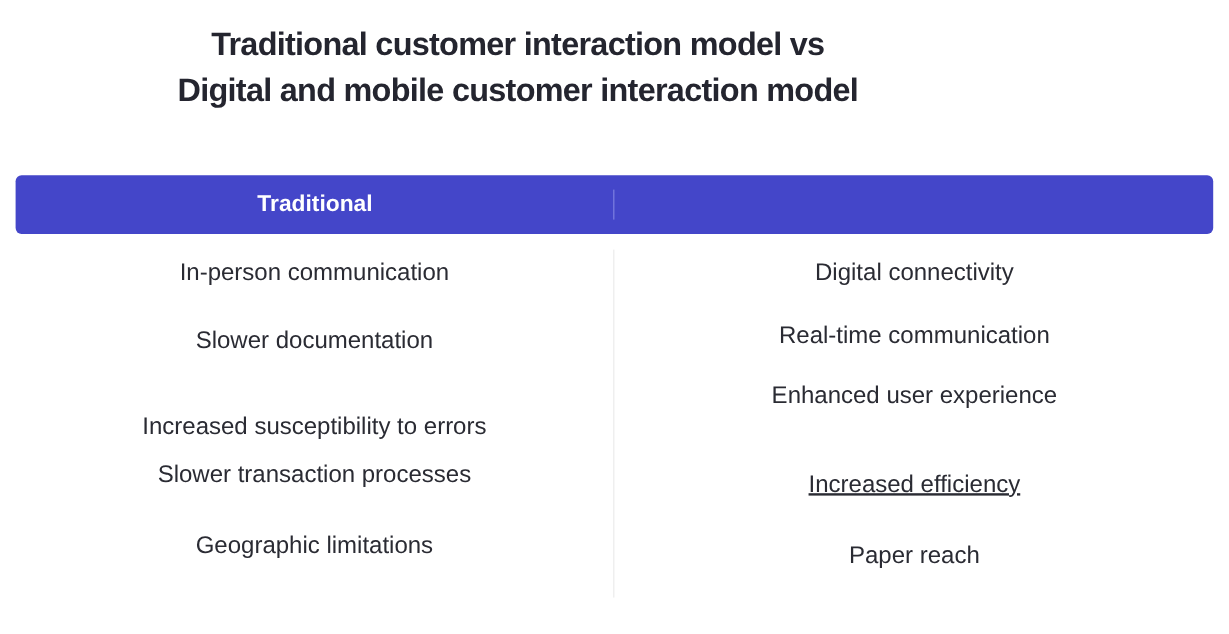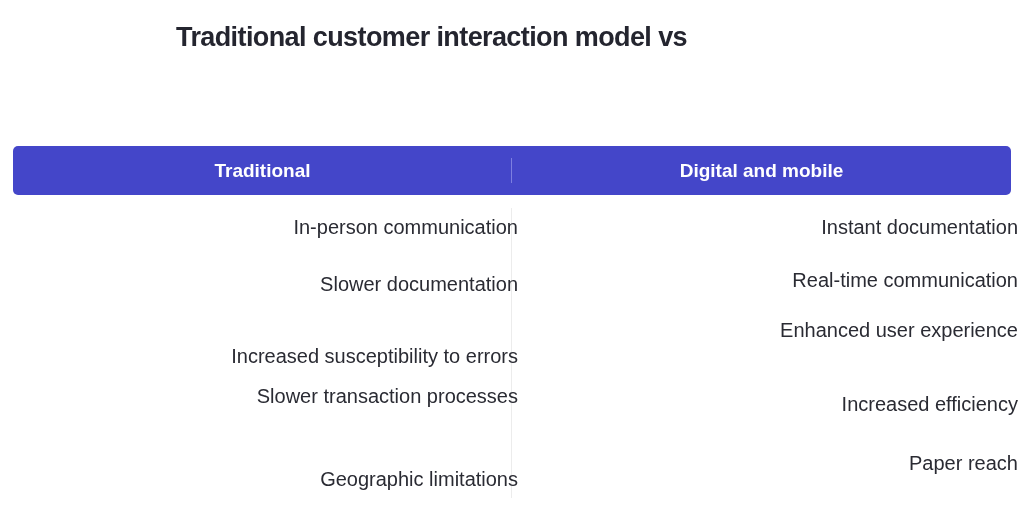--- a/index.html
+++ b/index.html
@@ -32,46 +32,46 @@
     .body-divider {
       position: absolute; left: 511px; top: 208px; width: 1px; height: 290px;
       background: #ececec;
     }
     .col {
       position: absolute; top: 0; width: 512px;
     }
     .col.left { left: 6px; }
     .col.right { left: 506px; }
     .cell {
-      position: absolute; left: 0; width: 512px; text-align: right;
+      position: absolute; left: 0; width: 512px; text-align: center;
       font-size: 20px; color: #2a2b33; line-height: 24px;
     }
   </style>
 </head>
 <body>
 
 <div class="title">
   <span>Traditional customer interaction model vs</span>
+  <span>Digital and mobile customer interaction model</span>
 </div>
 
 <div class="header-bar">
   <div class="header-cell left">Traditional</div>
   <div class="header-divider"></div>
-  <div class="header-cell right">Digital and mobile</div>
 </div>
 
 <div class="body-divider"></div>
 
 <div class="col left">
   <div class="cell" style="top:215px;">In-person communication</div>
   <div class="cell" style="top:272px;">Slower documentation</div>
   <div class="cell" style="top:344px;">Increased susceptibility to errors</div>
   <div class="cell" style="top:384px;">Slower transaction processes</div>
-  <div class="cell" style="top:467px;">Geographic limitations</div>
+  <div class="cell" style="top:443px;">Geographic limitations</div>
 </div>
 
 <div class="col right">
-  <div class="cell" style="top:215px;">Instant documentation</div>
+  <div class="cell" style="top:215px;">Digital connectivity</div>
   <div class="cell" style="top:268px;">Real-time communication</div>
   <div class="cell" style="top:318px;">Enhanced user experience</div>
-  <div class="cell" style="top:392px;">Increased efficiency</div>
+  <div class="cell" style="top:392px;text-decoration:underline;">Increased efficiency</div>
   <div class="cell" style="top:451px;">Paper reach</div>
 </div>
 
 </body></html>

